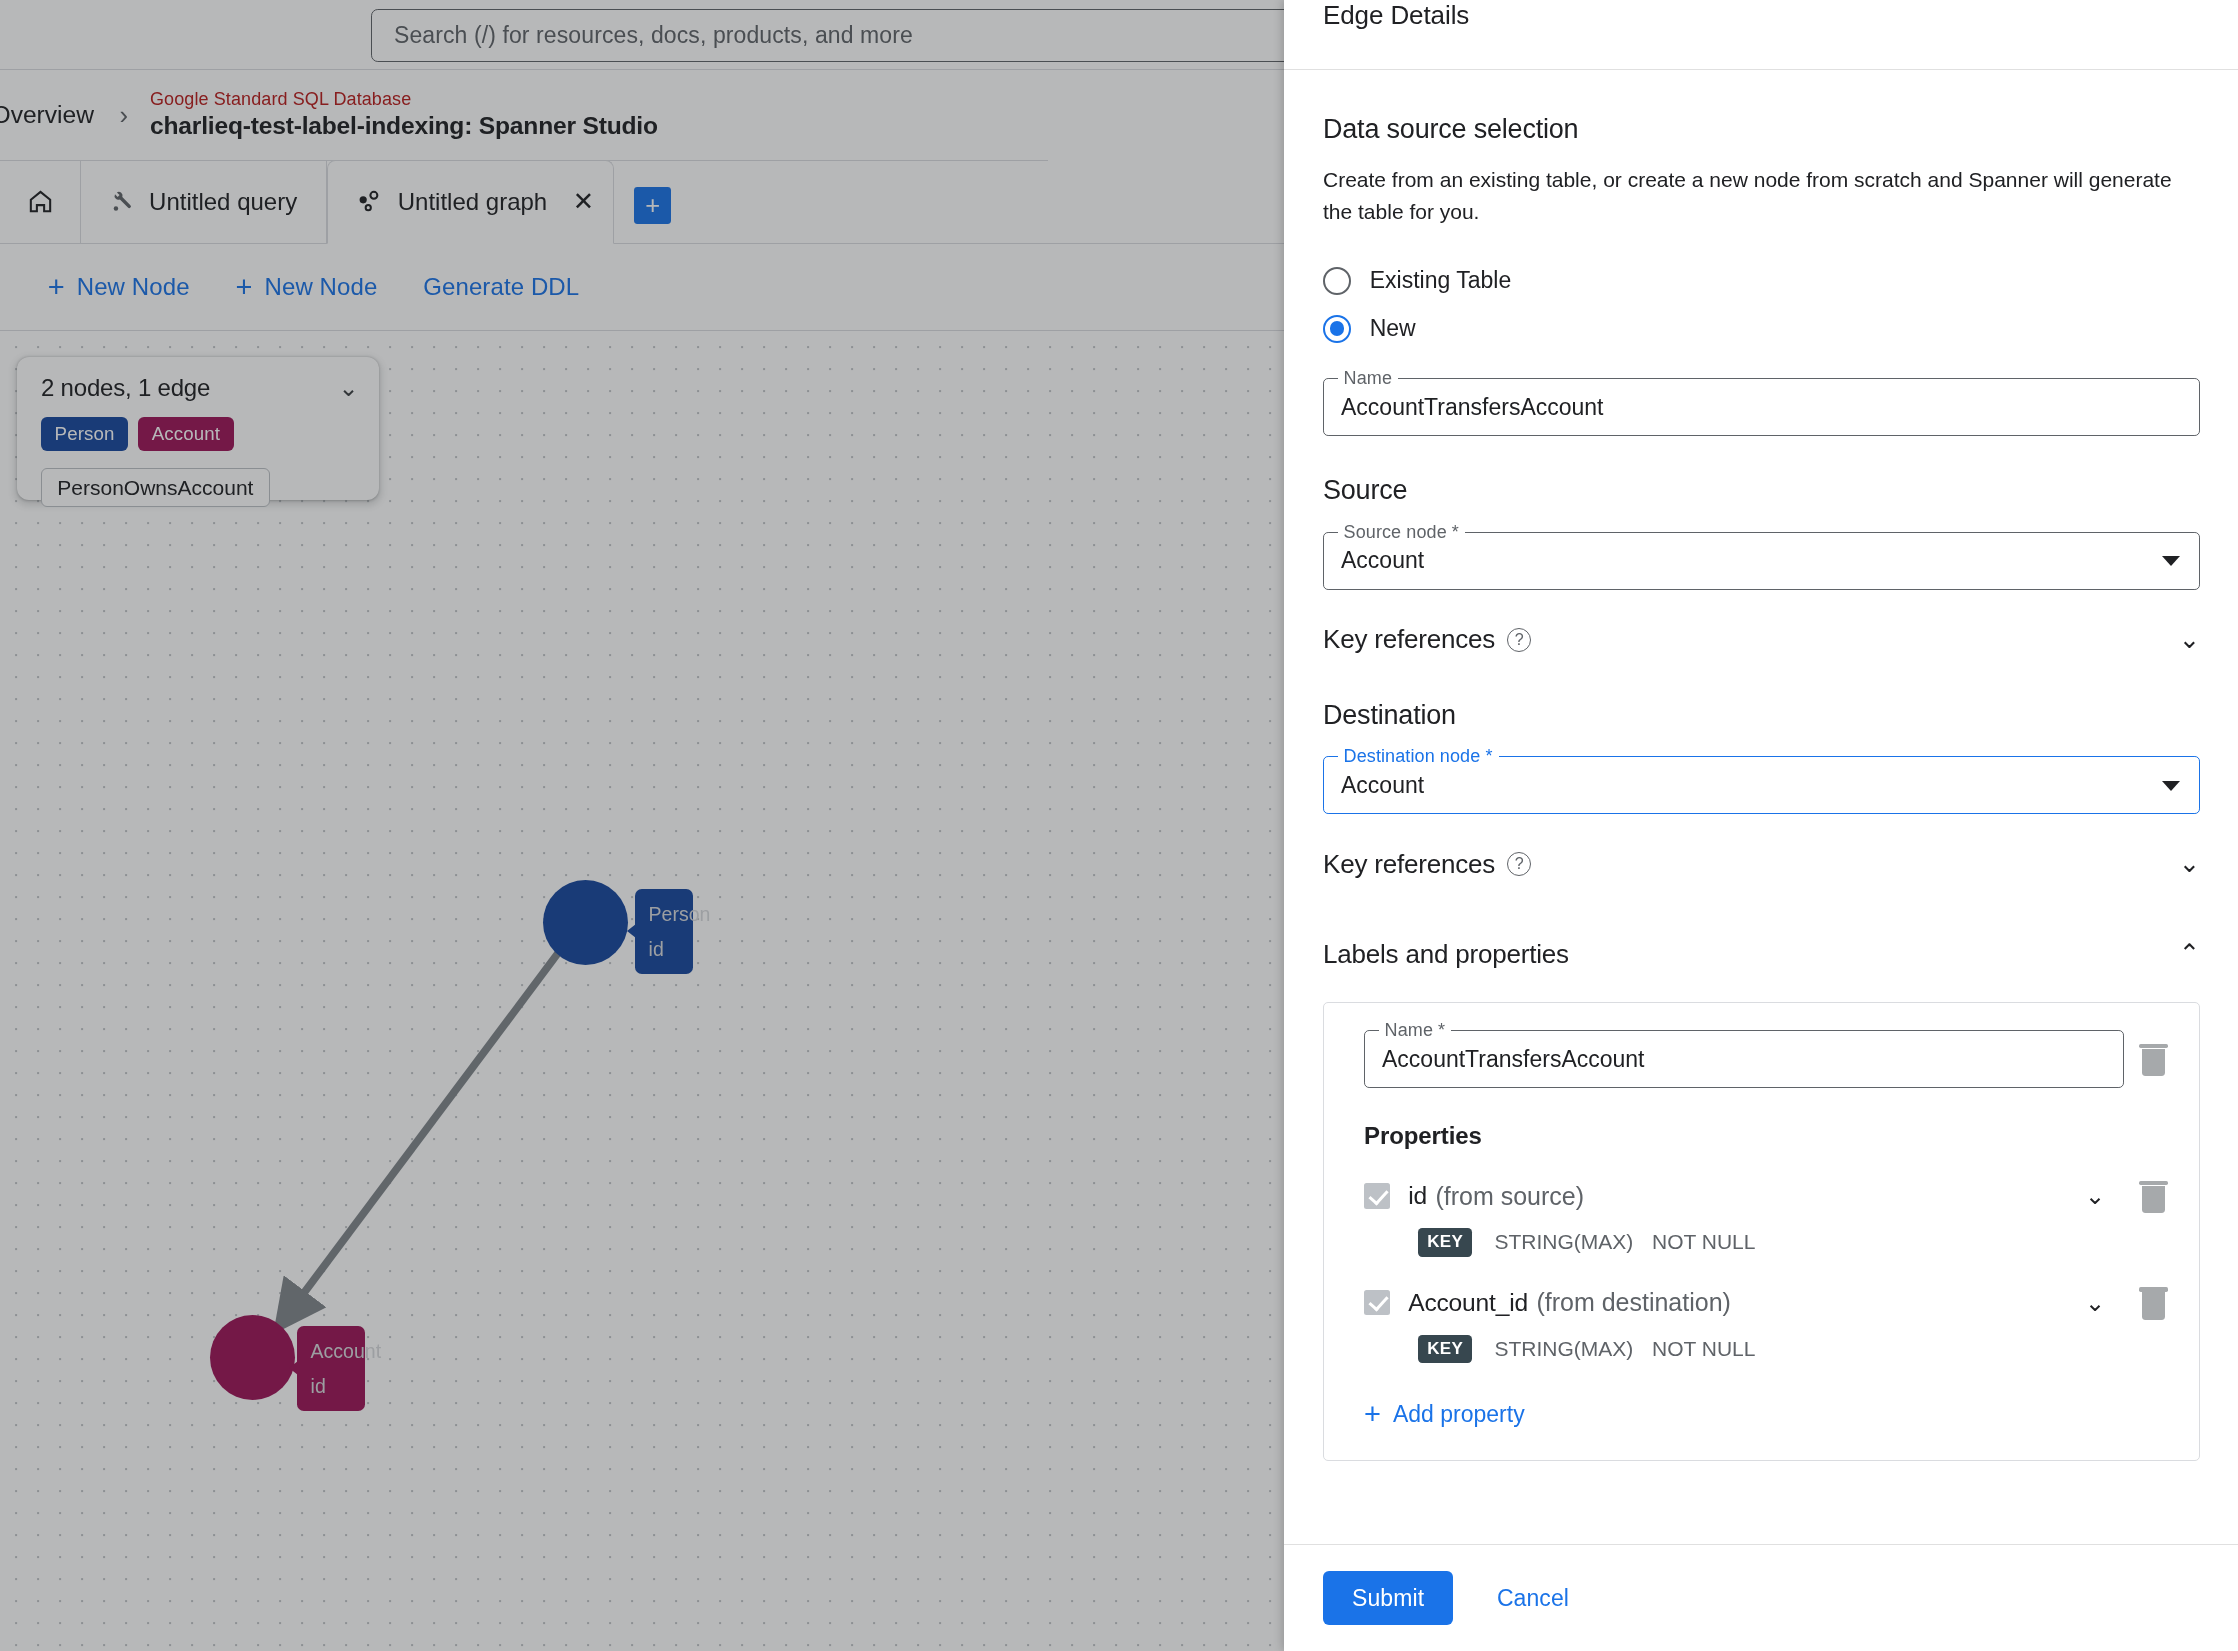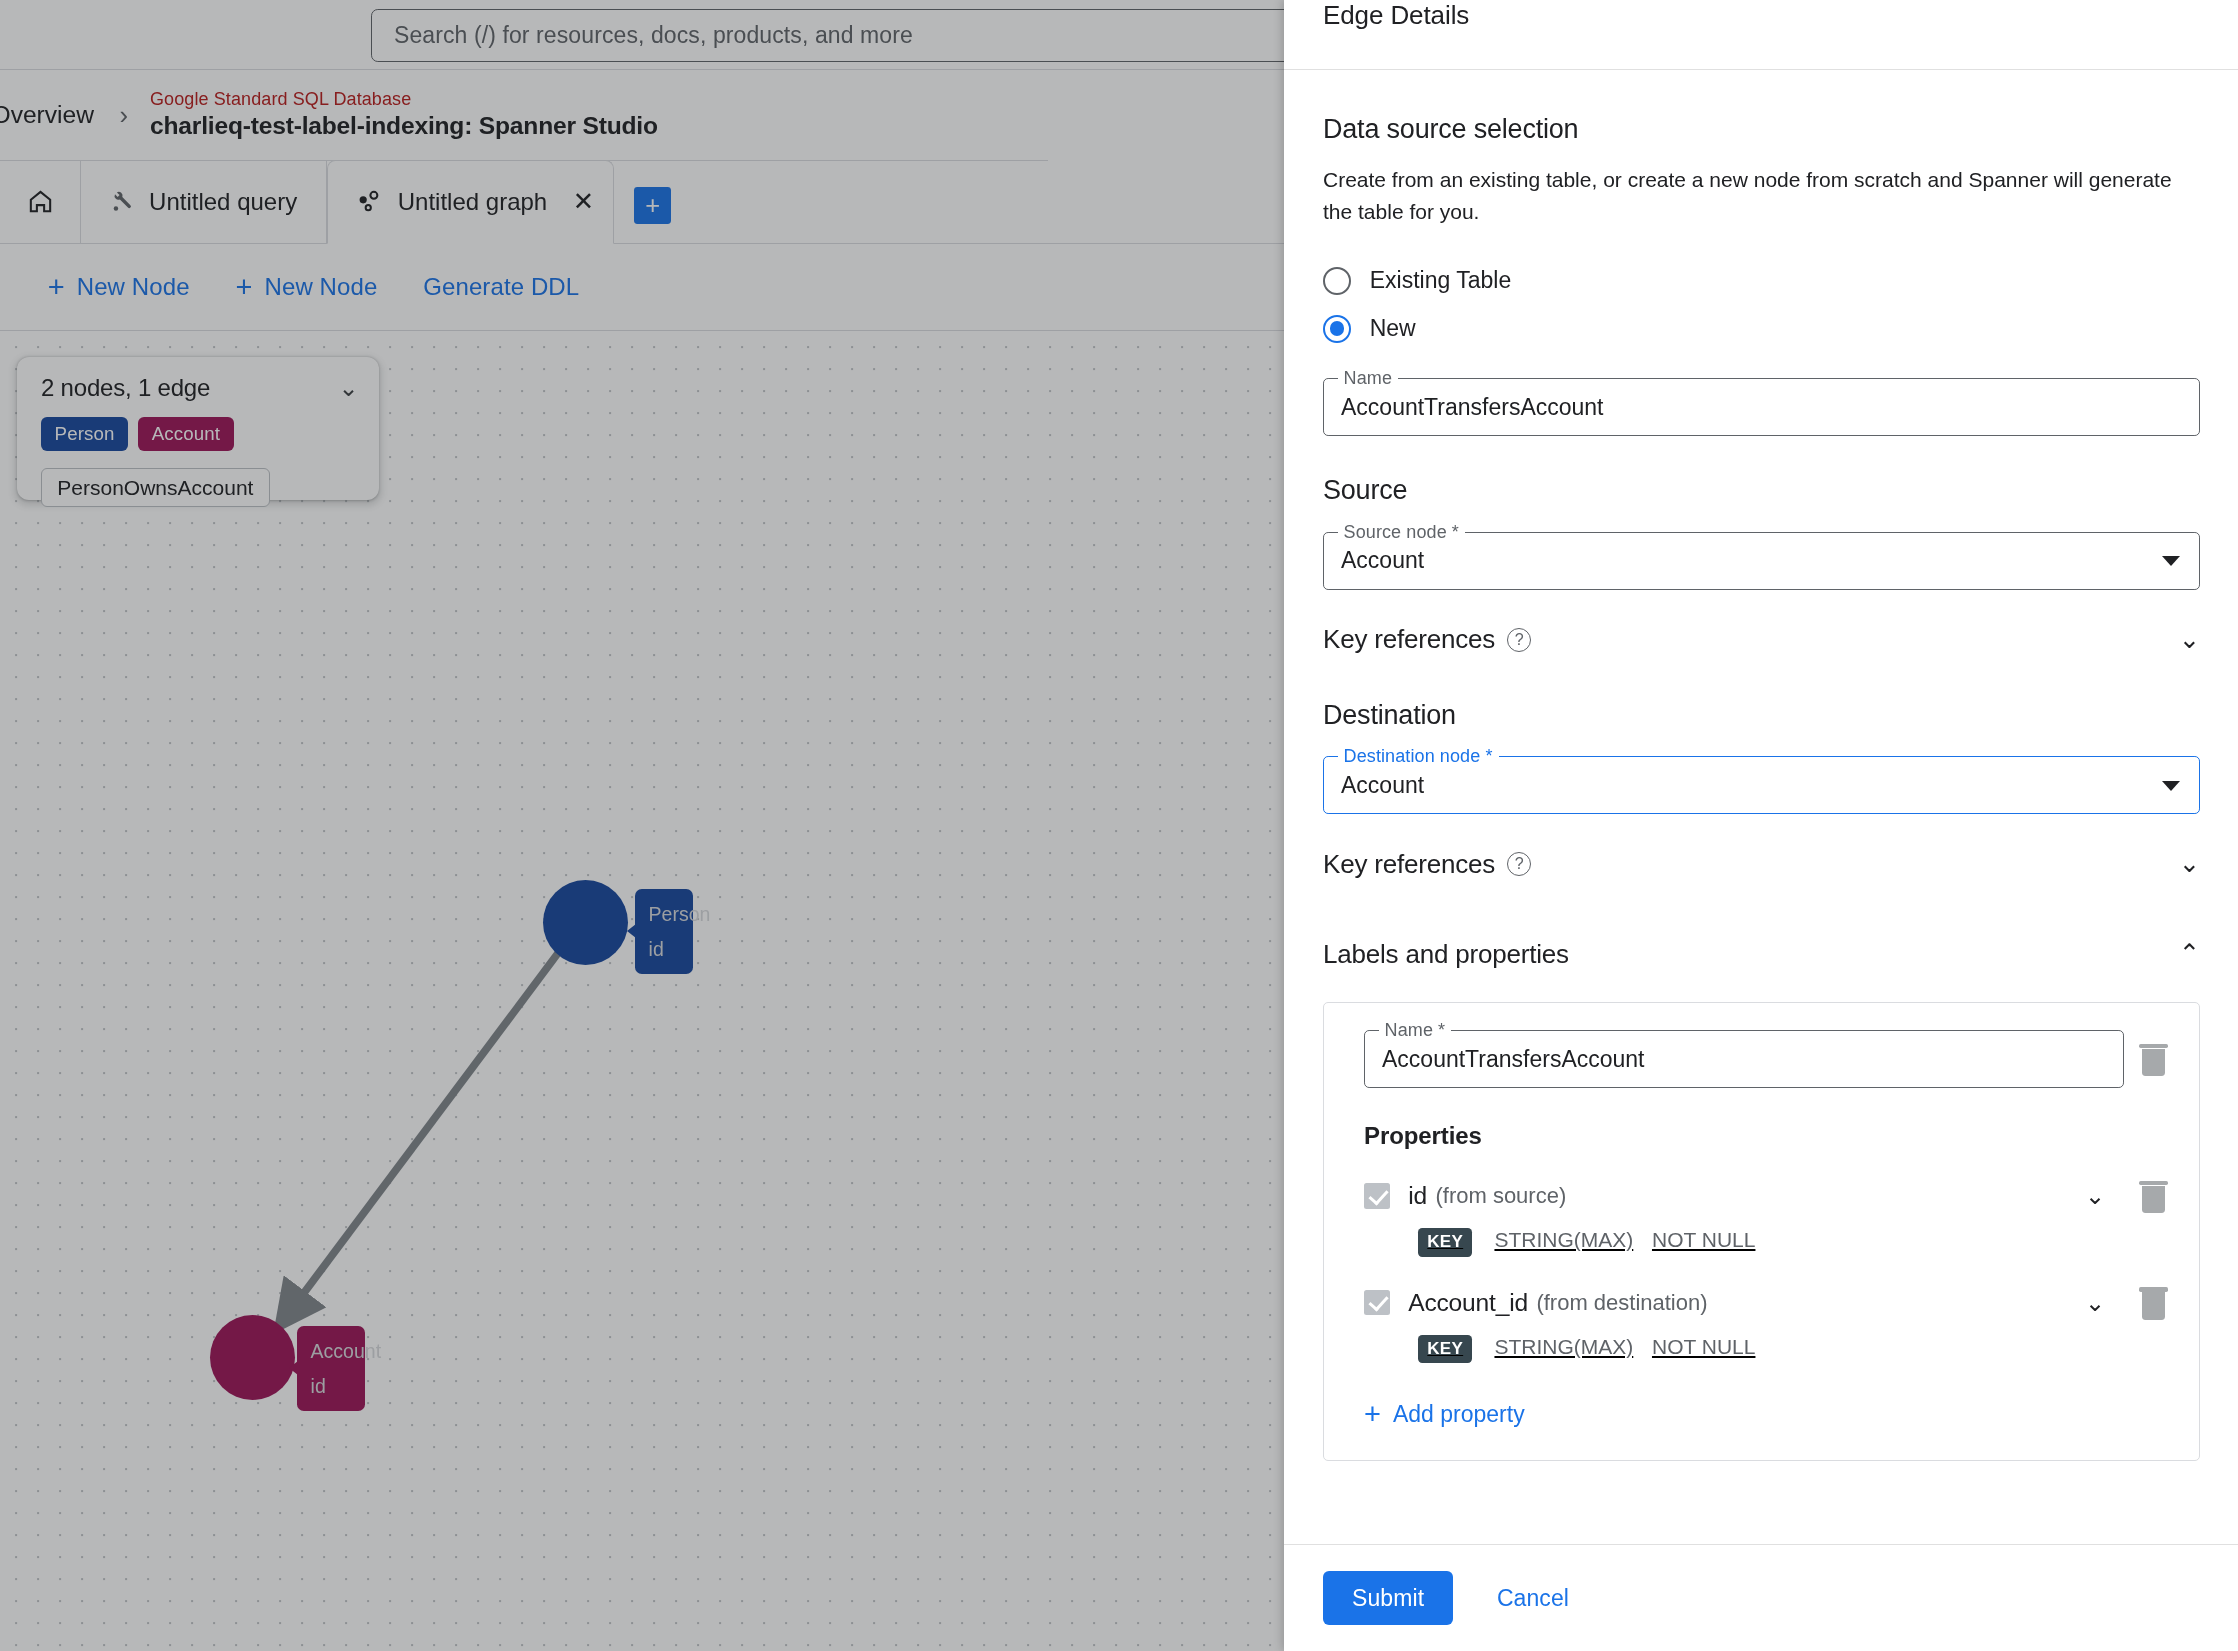--- a/index.html
+++ b/index.html
@@ -237,25 +237,25 @@
   .prop-row { display: flex; align-items: center; margin-top: 29px; }
   .cbox {
     width: 25.5px; height: 25.5px; background: #bdc1c6; border-radius: 2.5px;
     position: relative; flex: 0 0 25.5px; margin-right: 18.7px;
   }
   .cbox::after {
     content: ""; position: absolute; left: 8.5px; top: 2.5px; width: 7.6px; height: 15.3px;
     border: solid #ffffff; border-width: 0 3px 3px 0; transform: rotate(42deg);
   }
   .prop-name { font-size: 24.6px; color: #202124; letter-spacing: -0.2px; }
-  .prop-origin { font-size: 22px; color: #5f6368; margin-left: 8.5px; }
+  .prop-origin { font-size: 25px; color: #5f6368; margin-left: 8.5px; }
   .prop-chev { margin-left: auto; font-size: 24px; color: #202124; line-height: 1; }
   .prop-trash { margin-left: 34px; }
 
-  .prop-meta { display: flex; margin: 15.3px 0 0 54px; text-decoration: underline; }
+  .prop-meta { display: flex; align-items: center; margin: 15.3px 0 0 54px; }
   .key-badge {
     background: #37474f; color: #ffffff; border-radius: 4.2px;
     padding: 4.2px 9.3px; font-size: 17px; font-weight: 700; letter-spacing: 0.3px;
   }
   .meta-type { font-size: 21px; color: #5f6368; margin-left: 22px; }
   .meta-null { font-size: 21px; color: #5f6368; margin-left: 18.7px; }
 
   .add-prop {
     display: flex; align-items: center; gap: 12px; margin-top: 37px;
     color: #1a73e8; font-size: 23px;

